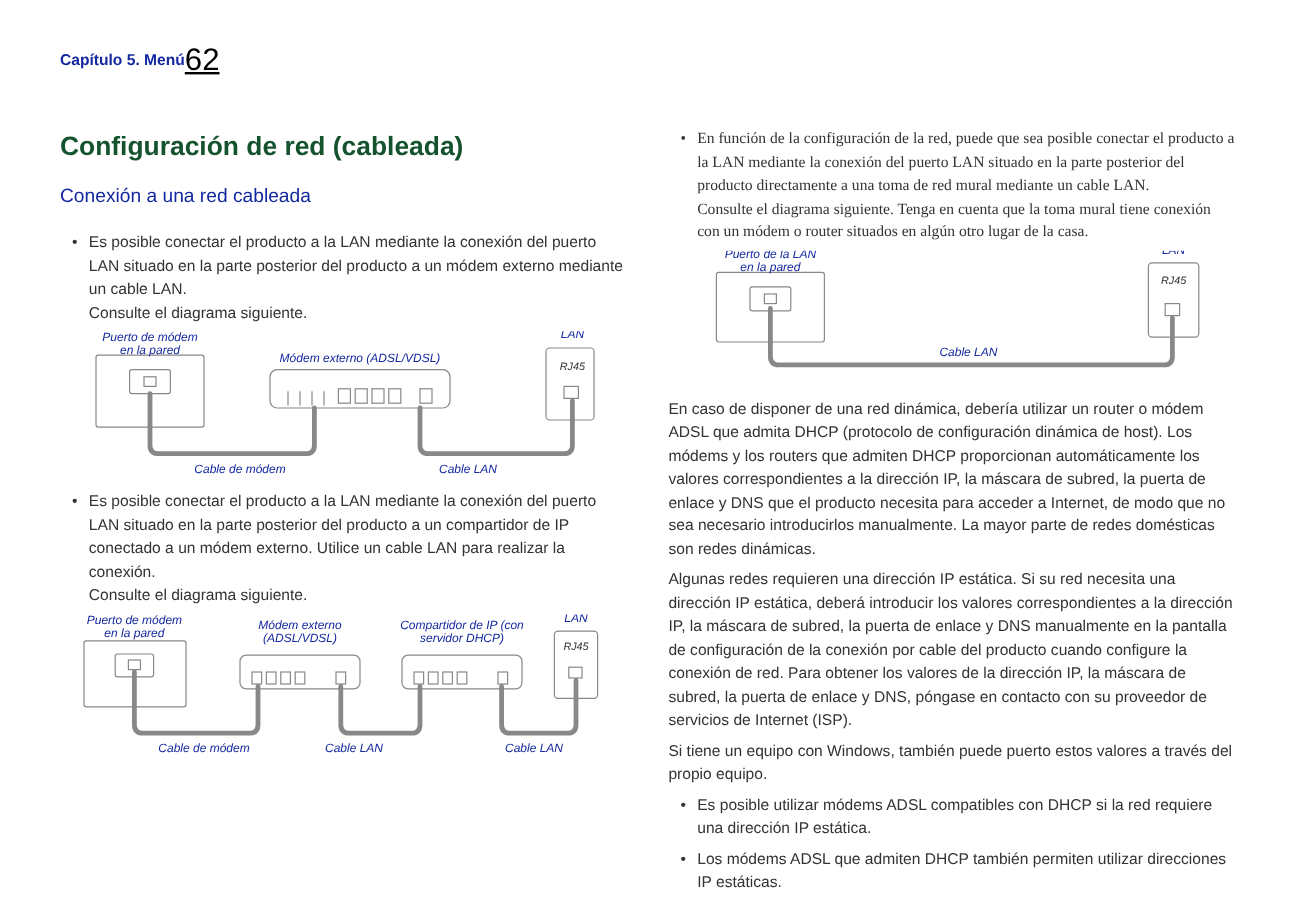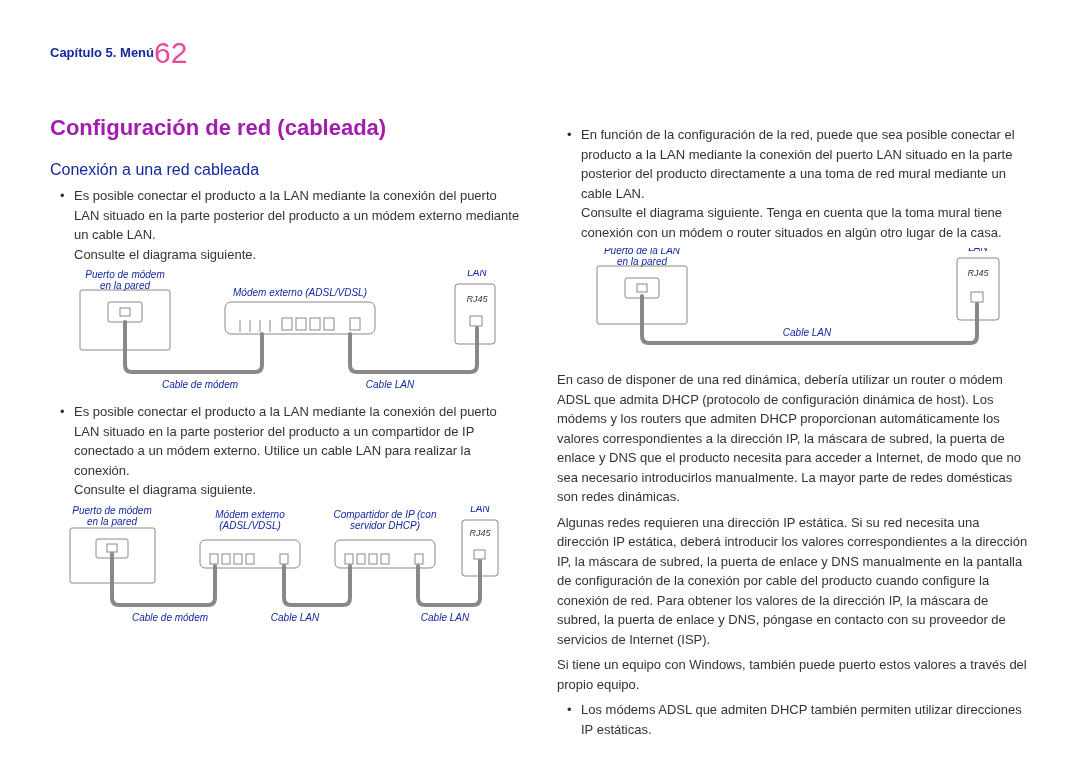--- a/index.html
+++ b/index.html
@@ -19,43 +19,44 @@
     justify-content: flex-start;
     align-items: center;
     margin-bottom: 36px;
   }
   .chapter {
     color: #1428a0;
     font-weight: 600;
     font-size: 13px;
   }
   .page-num {
-    color: #ec4899;
-    font-size: 30px;
+    color: #000000;
+    font-size: 26px;
     font-weight: 300;
+    text-decoration: underline;
   }
   .columns {
     display: flex;
     gap: 34px;
   }
   .col {
     flex: 1;
     min-width: 0;
   }
   h2.section-title {
-    color: #a21caf;
+    color: #14532d;
     font-size: 22px;
     font-weight: 600;
     margin-bottom: 14px;
   }
   h3.subsection {
     color: #1428a0;
     font-size: 16px;
     font-weight: 500;
-    margin-bottom: 4px;
+    margin-bottom: 16px;
   }
   p { margin-bottom: 6px; }
   ul.bullets {
     list-style: none;
     padding-left: 14px;
     margin-bottom: 6px;
   }
   ul.bullets > li {
     position: relative;
     padding-left: 10px;
@@ -182,21 +183,21 @@
         <path d="M234 60 L234 92 Q234 99 241 99 L293 99 Q300 99 300 92 L300 60" stroke="#888" fill="none" stroke-width="4" stroke-linecap="round"></path>
         <path d="M368 60 L368 92 Q368 99 375 99 L423 99 Q430 99 430 92 L430 55" stroke="#888" fill="none" stroke-width="4" stroke-linecap="round"></path>
         <text x="120" y="115" class="lbl-blue" text-anchor="middle">Cable de módem</text>
         <text x="245" y="115" class="lbl-blue" text-anchor="middle">Cable LAN</text>
         <text x="395" y="115" class="lbl-blue" text-anchor="middle">Cable LAN</text>
       </svg>
     </div>
   </div>
 
   <div class="col">
-    <ul class="bullets" style="margin-top:14px;">
+    <ul class="bullets" style="margin-top:0;font-family:Liberation Serif, serif;">
       <li>
         <span>En función de la configuración de la red, puede que sea posible conectar el producto a la LAN mediante la conexión del puerto LAN situado en la parte posterior del producto directamente a una toma de red mural mediante un cable LAN.</span><br>
         <span>Consulte el diagrama siguiente. Tenga en cuenta que la toma mural tiene conexión con un módem o router situados en algún otro lugar de la casa.</span>
       </li>
     </ul>
 
     <div class="diagram">
       <svg width="450" height="110" viewBox="0 0 450 110">
 
         <rect x="40" y="18" width="90" height="58" class="device-stroke" rx="2"></rect>
@@ -213,17 +214,18 @@
         <path d="M85 48 L85 88 Q85 95 92 95 L413 95 Q420 95 420 88 L420 56" stroke="#888" fill="none" stroke-width="4" stroke-linecap="round"></path>
         <text x="250" y="88" class="lbl-blue" text-anchor="middle">Cable LAN</text>
       </svg>
     </div>
 
     <p>En caso de disponer de una red dinámica, debería utilizar un router o módem ADSL que admita DHCP (protocolo de configuración dinámica de host). Los módems y los routers que admiten DHCP proporcionan automáticamente los valores correspondientes a la dirección IP, la máscara de subred, la puerta de enlace y DNS que el producto necesita para acceder a Internet, de modo que no sea necesario introducirlos manualmente. La mayor parte de redes domésticas son redes dinámicas.</p>
     <p>Algunas redes requieren una dirección IP estática. Si su red necesita una dirección IP estática, deberá introducir los valores correspondientes a la dirección IP, la máscara de subred, la puerta de enlace y DNS manualmente en la pantalla de configuración de la conexión por cable del producto cuando configure la conexión de red. Para obtener los valores de la dirección IP, la máscara de subred, la puerta de enlace y DNS, póngase en contacto con su proveedor de servicios de Internet (ISP).</p>
     <p>Si tiene un equipo con Windows, también puede puerto estos valores a través del propio equipo.</p>
 
     <ul class="bullets">
+      <li><span>Es posible utilizar módems ADSL compatibles con DHCP si la red requiere una dirección IP estática.</span></li>
       <li><span>Los módems ADSL que admiten DHCP también permiten utilizar direcciones IP estáticas.</span></li>
     </ul>
   </div>
 
 </div>
 
 </body></html>

